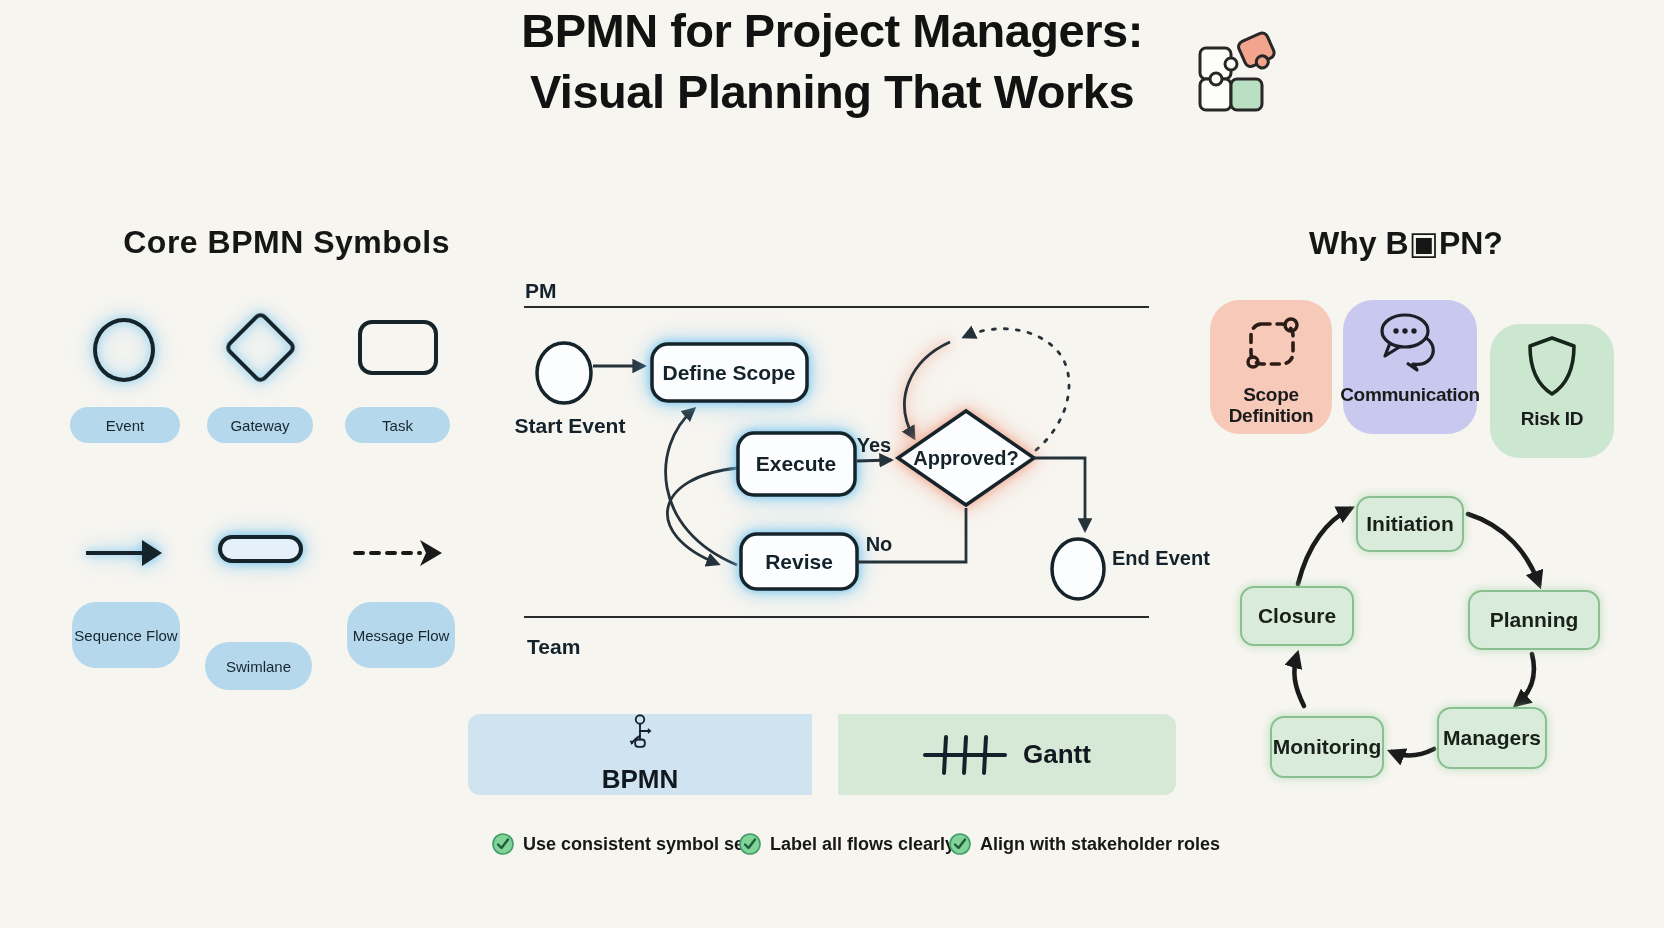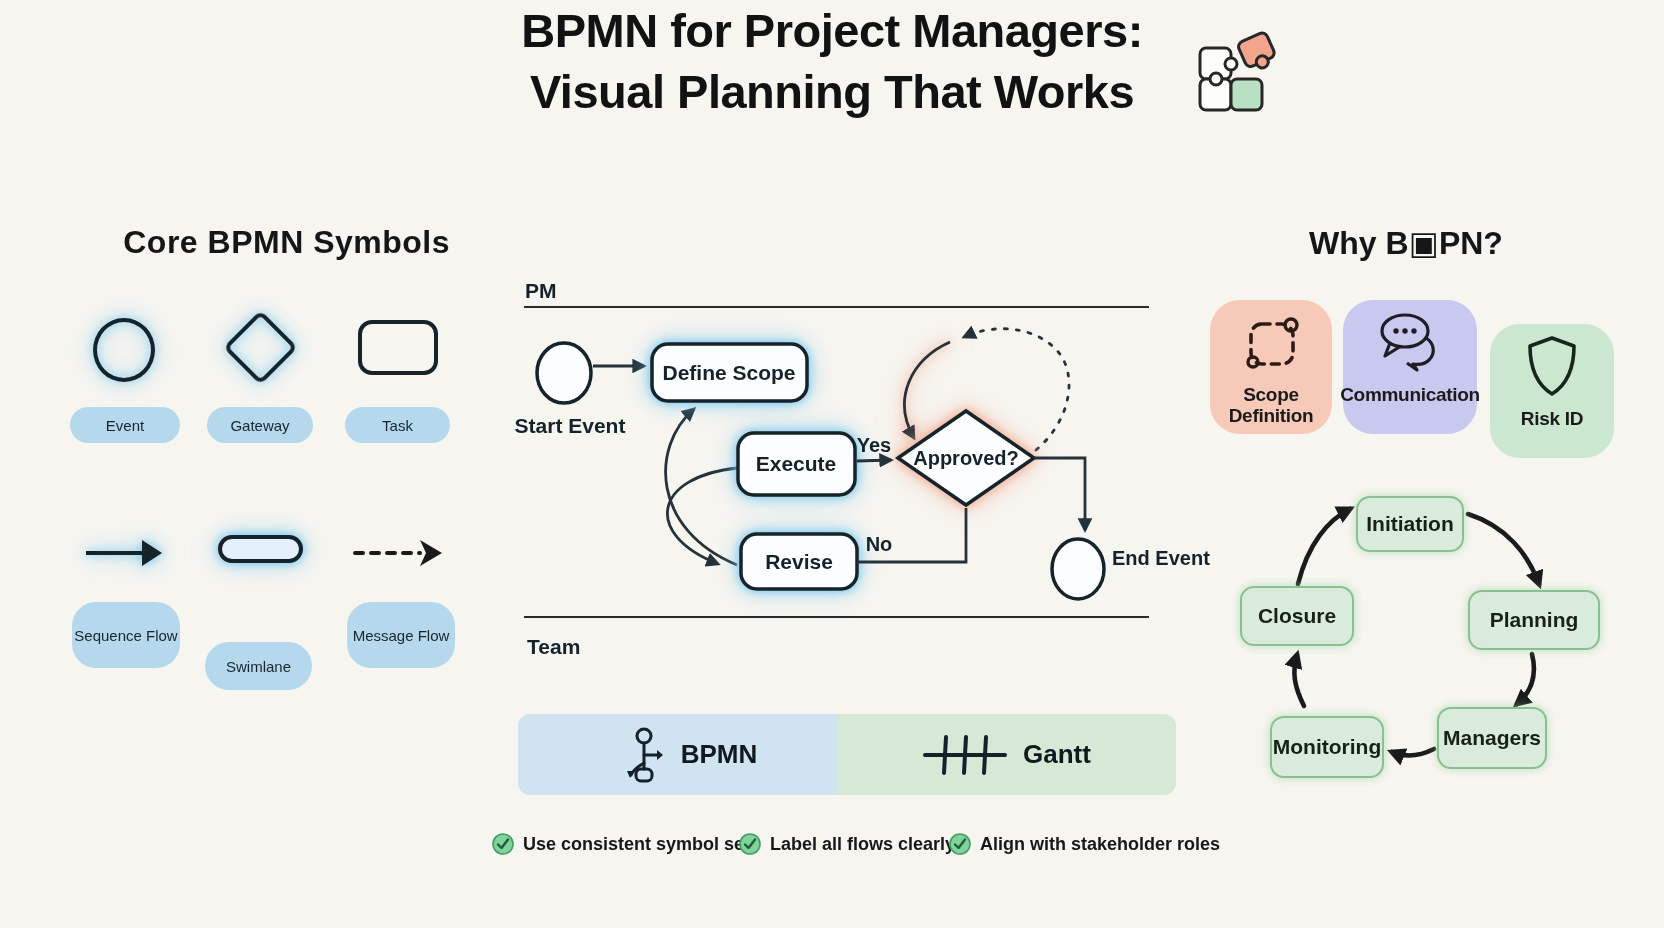--- a/index.html
+++ b/index.html
@@ -34,21 +34,21 @@
   .badge.b-msg      { left:347px; top:602px; width:108px; height:66px; border-radius:24px; }
 
   
   .flow-svg { left:500px; top:262px; overflow:visible; }
   .flow-svg text { font-family:"Liberation Sans","DejaVu Sans",sans-serif; font-weight:800; fill:#14222b; }
   .node { fill:#fcfdfe; stroke:#15232b; stroke-width:3.5; }
   .conn { fill:none; stroke:#25323a; stroke-width:2.8; }
 
   
   .bar { display:flex; align-items:center; justify-content:center; gap:16px; }
-  .bar-bpmn { left:518px; top:714px; width:344px; height:81px; background:#cfe3f0; border-radius:12px 0 0 12px; }
+  .bar-bpmn { left:468px; top:714px; width:344px; height:81px; background:#cfe3f0; border-radius:12px 0 0 12px;flex-direction:column; }
   .bar-gantt { left:838px; top:714px; width:338px; height:81px; background:#d6e9d7; border-radius:0 12px 12px 0; }
   .bar-label { font-size:26px; font-weight:800; color:#101820; }
 
   
   .check-item { display:flex; align-items:center; gap:9px; top:832px; height:24px; }
   .check-item span { font-size:18px; font-weight:700; color:#171717; white-space:nowrap; }
   .ck1 { left:492px; } .ck2 { left:739px; } .ck3 { left:949px; }
 
   
   .why-heading { left:1296px; top:224px; width:220px; text-align:center; font-size:32px; font-weight:800; }

